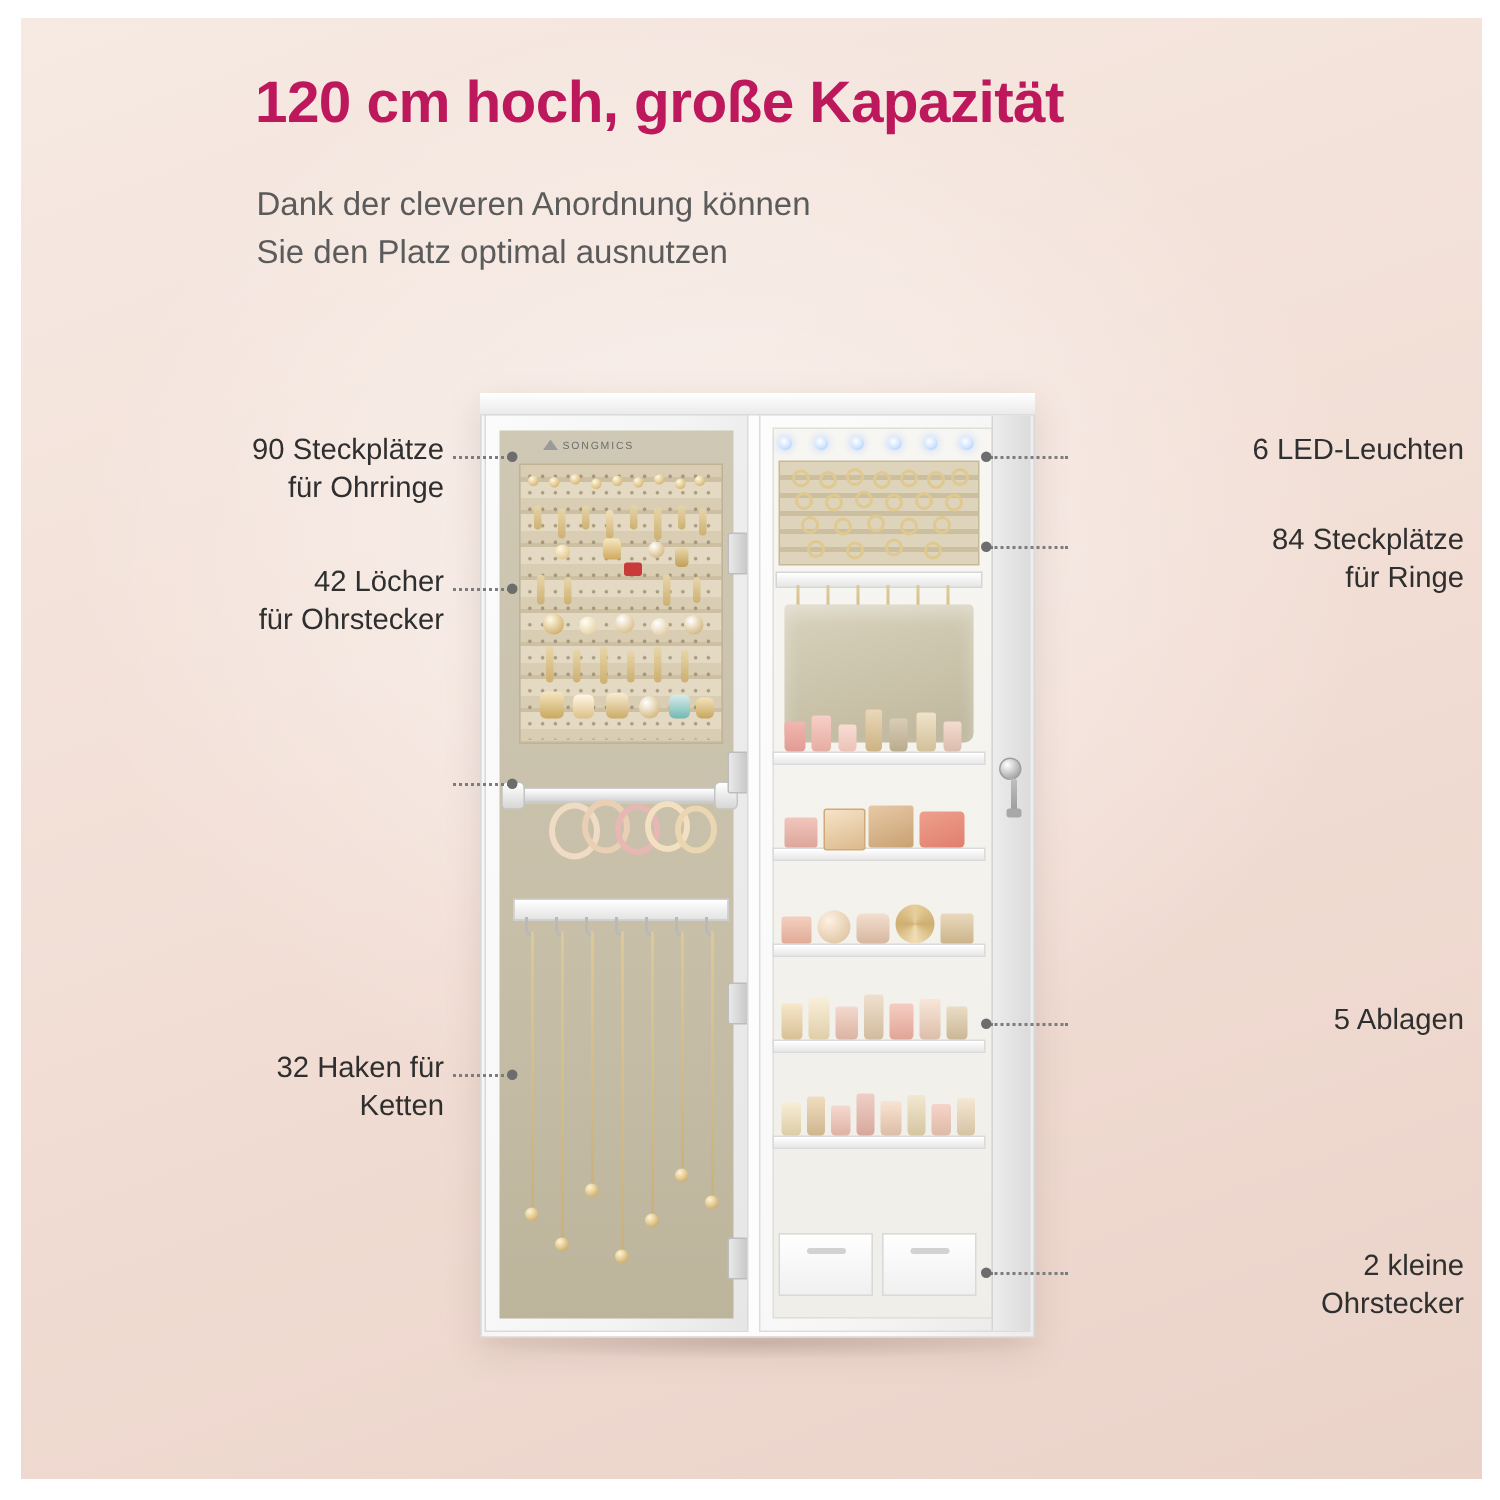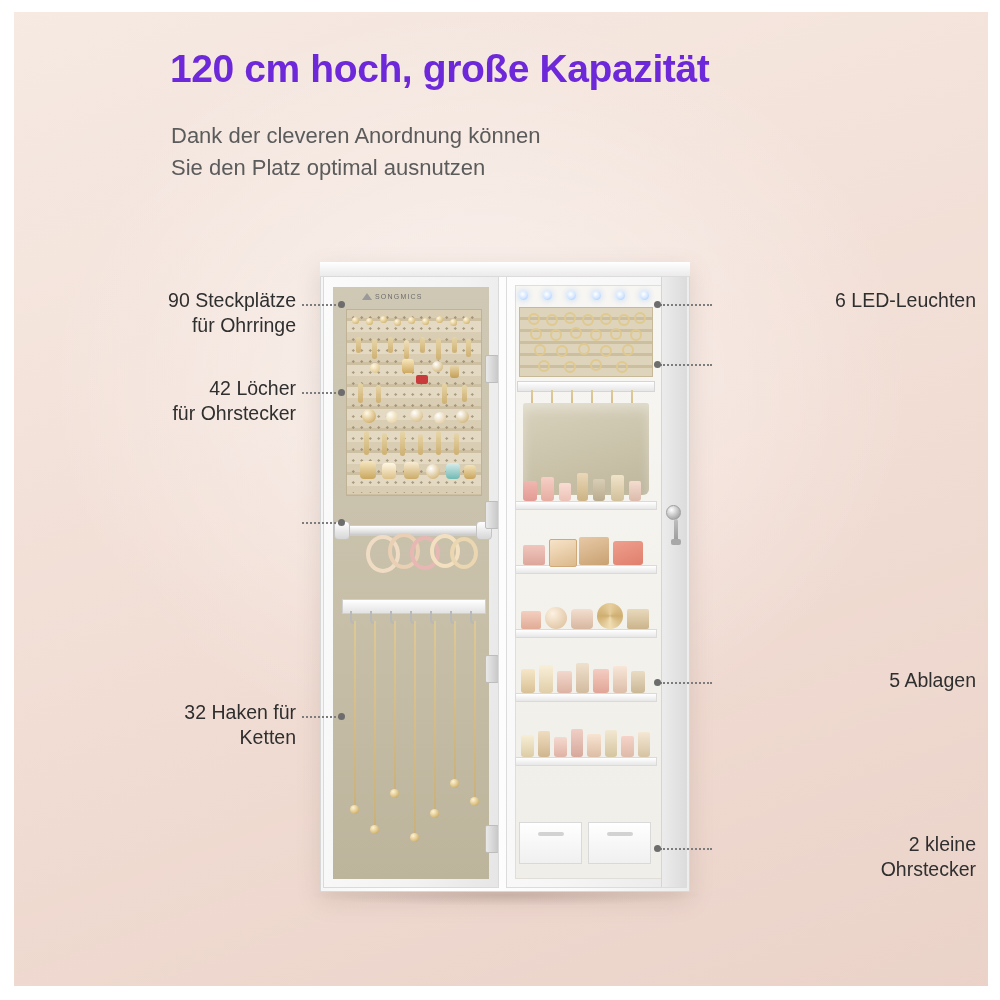--- a/index.html
+++ b/index.html
@@ -41,21 +41,21 @@
   .white-edge-right { top: 0; right: 0; width: 12px; height: 1000px; }
 
   
   .headline {
     position: absolute;
     left: 170px;
     top: 47px;
     width: 700px;
     font-size: 39px;
     font-weight: bold;
-    color: #6d28d9;
+    color: #be185d;
     letter-spacing: -0.4px;
     line-height: 1.15;
   }
   .subline {
     position: absolute;
     left: 171px;
     top: 120px;
     width: 620px;
     font-size: 22px;
     color: #5b5b5b;
@@ -647,20 +647,25 @@
   <div class="leader" style="left:302px; top:716px; width:38px;"></div>
   <div class="dot" style="left:338px; top:713px;"></div>
 
   <div class="callout right" style="left:722px; top:288px; width:230px;">
     <span class="num">6</span>
     <span style="white-space:pre-line;">LED-Leuchten</span>
   </div>
   <div class="leader" style="left:660px; top:304px; width:52px;"></div>
   <div class="dot" style="left:654px; top:301px;"></div>
 
+  <div class="callout right" style="left:722px; top:348px; width:230px;">
+    <span class="num">84</span>
+    <span style="white-space:pre-line;">Steckplätze
+für Ringe</span>
+  </div>
   <div class="leader" style="left:660px; top:364px; width:52px;"></div>
   <div class="dot" style="left:654px; top:361px;"></div>
 
   <div class="callout right" style="left:722px; top:668px; width:230px;">
     <span class="num">5</span>
     <span>Ablagen</span>
   </div>
   <div class="leader" style="left:660px; top:682px; width:52px;"></div>
   <div class="dot" style="left:654px; top:679px;"></div>
 

